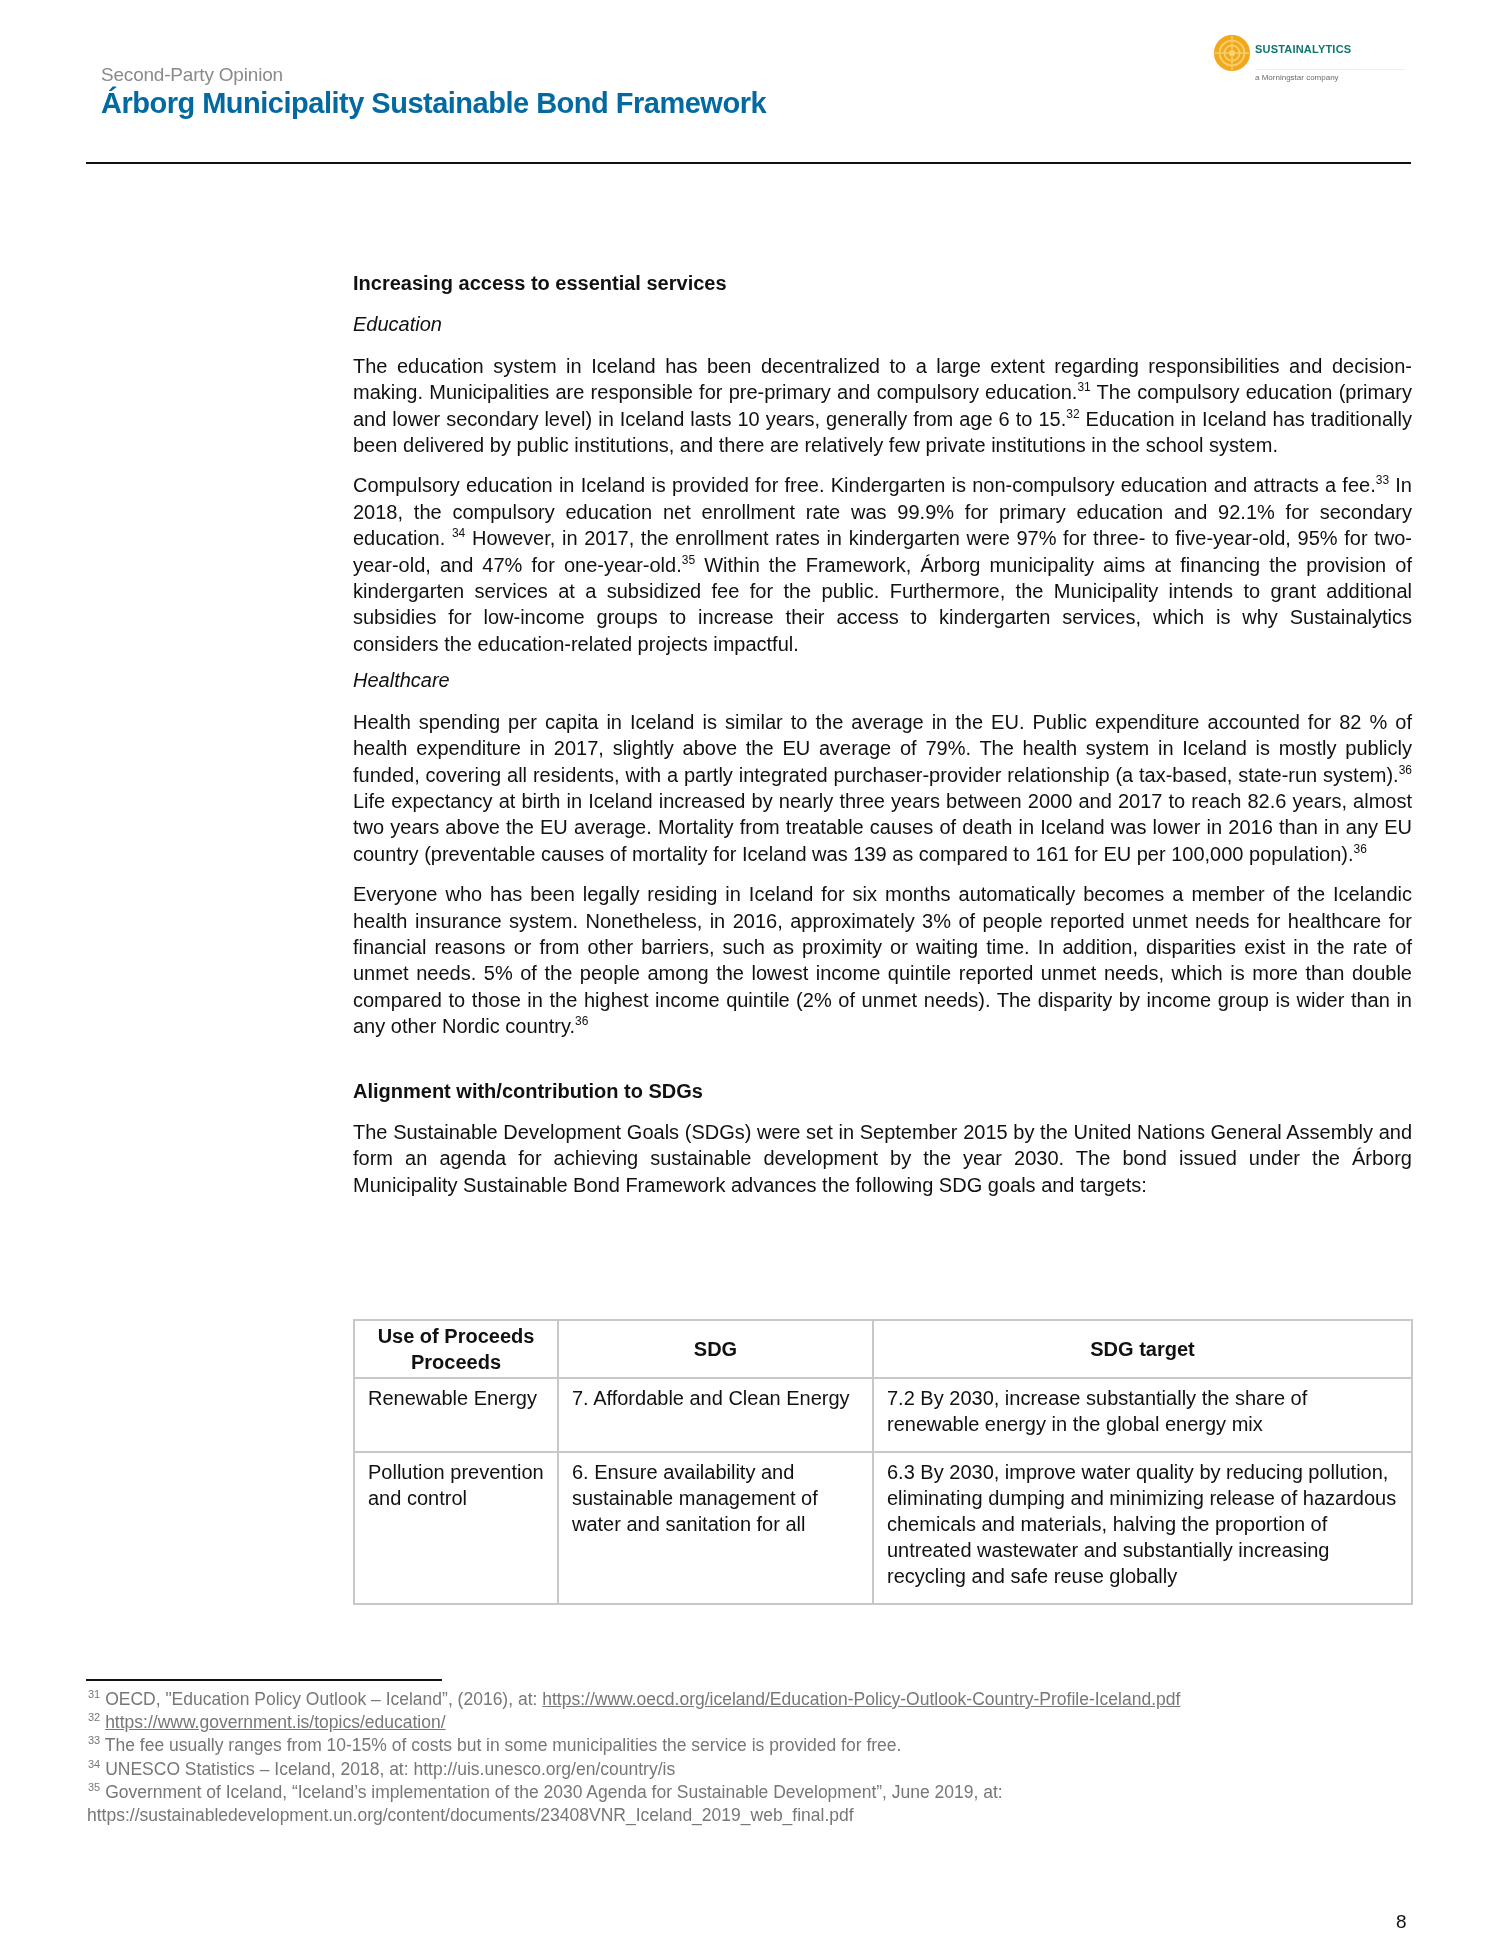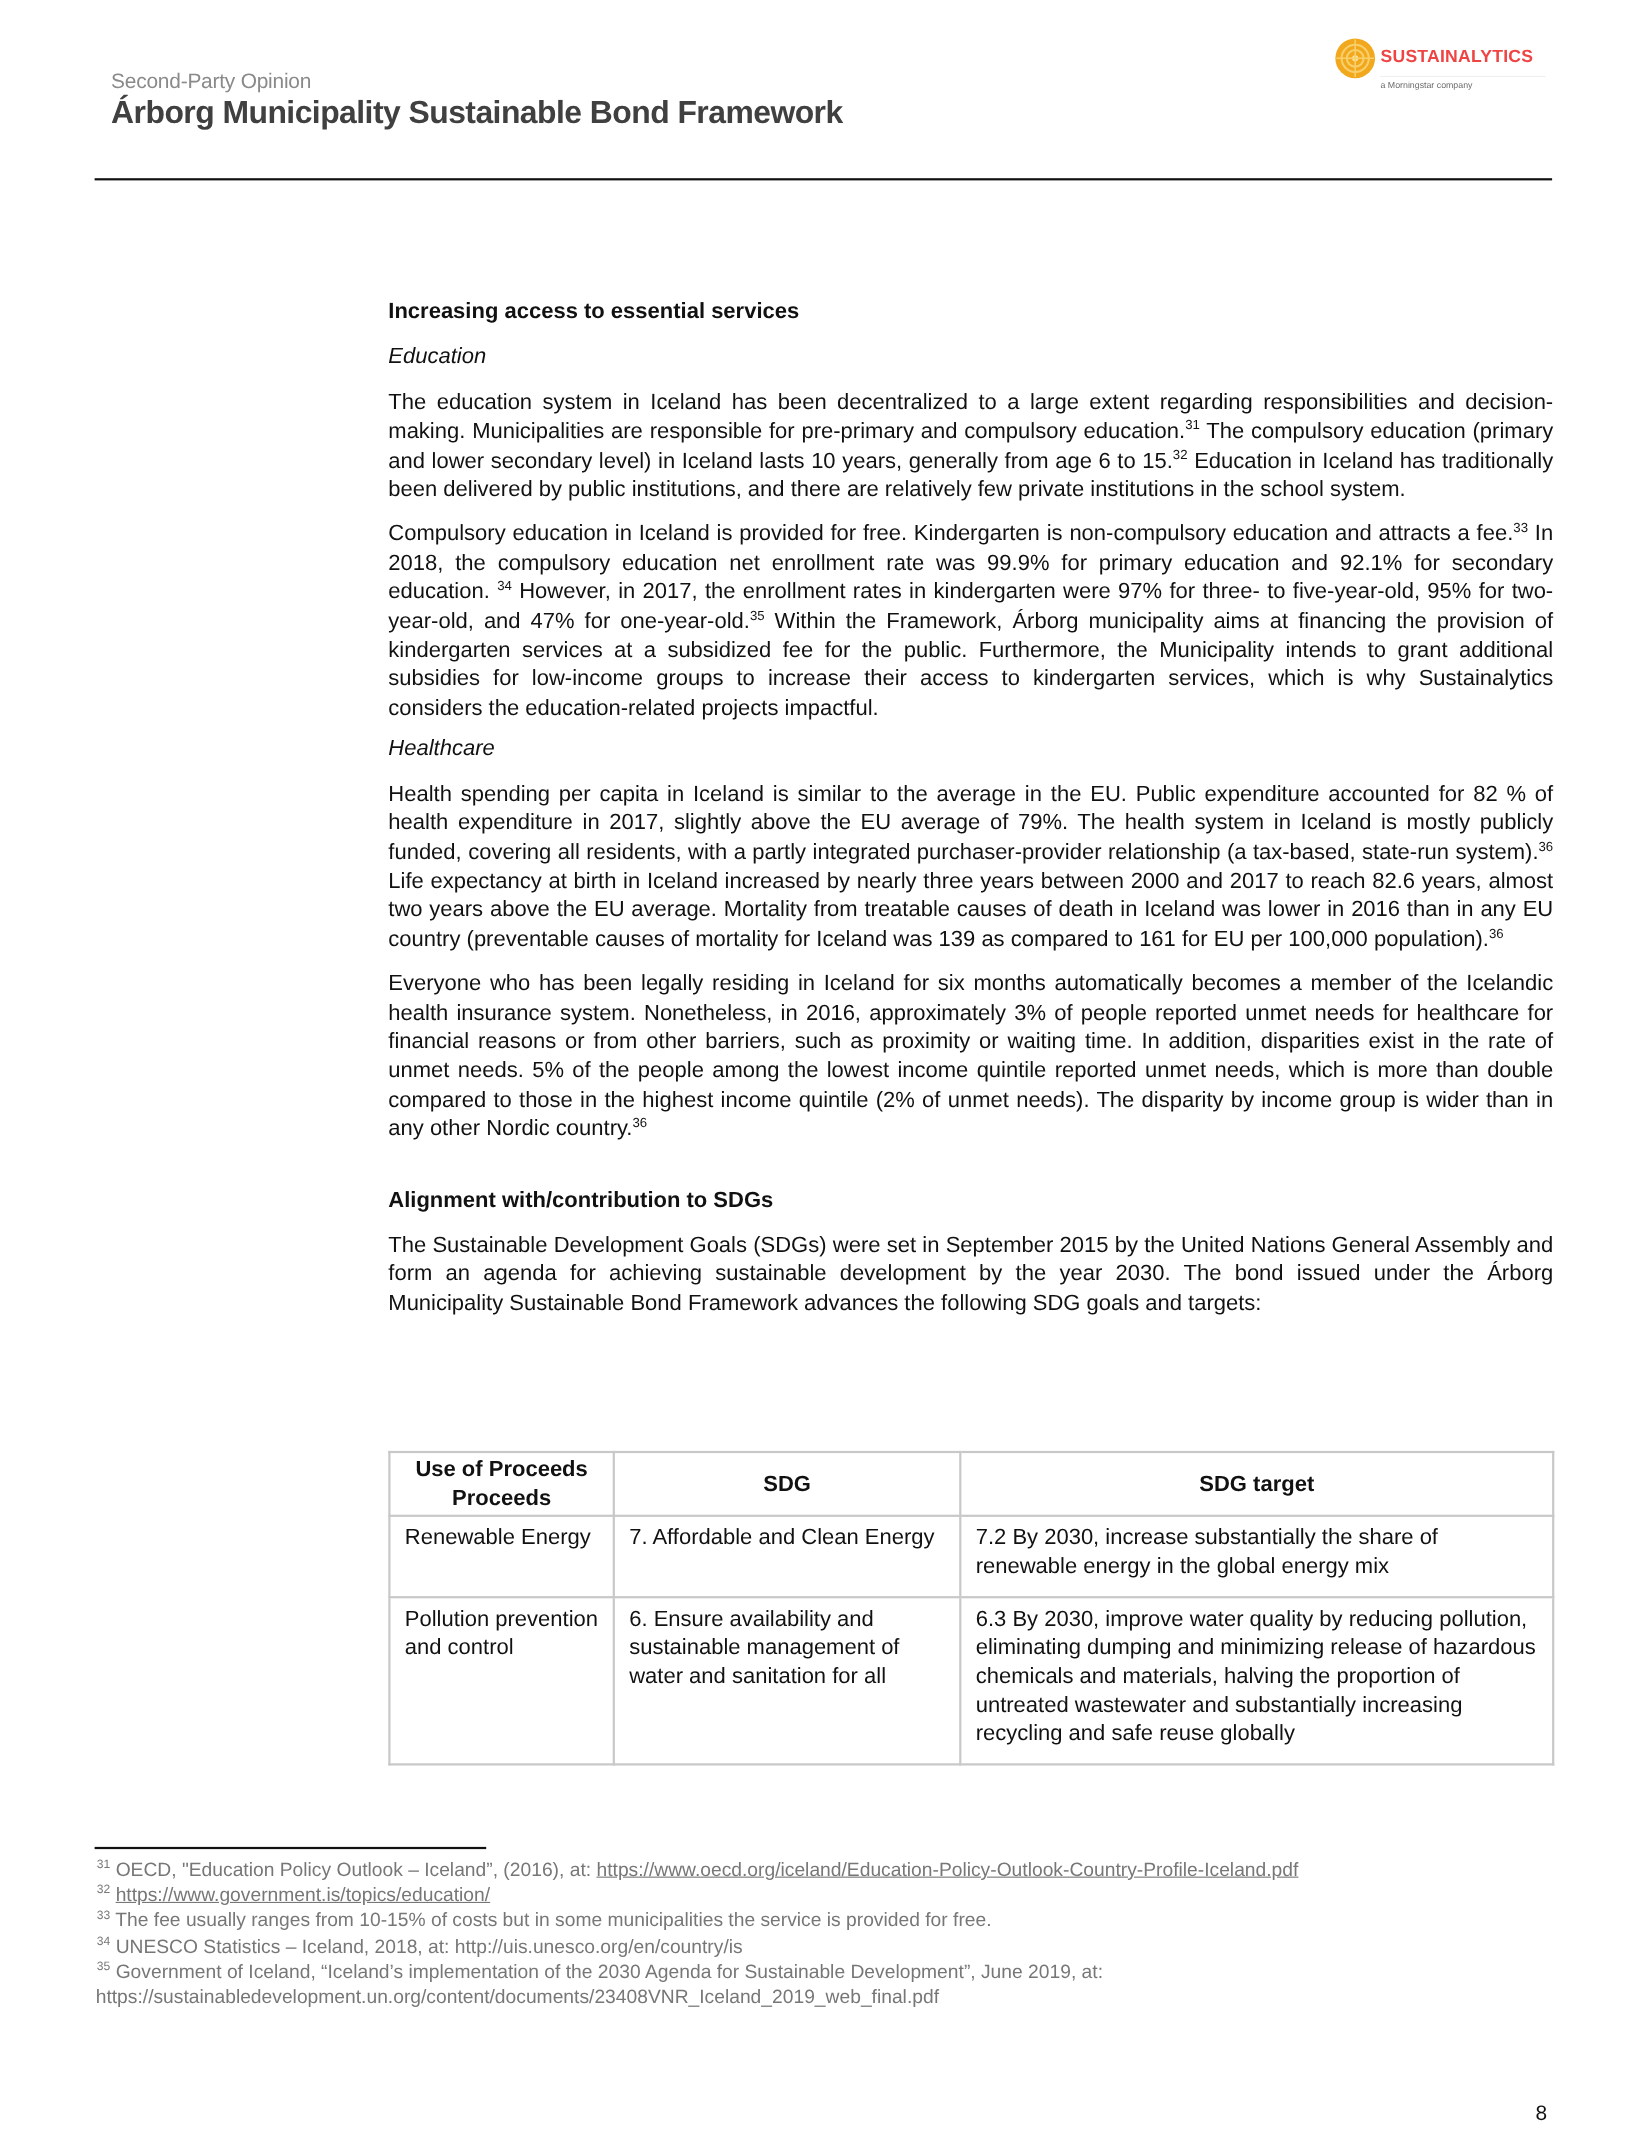--- a/index.html
+++ b/index.html
@@ -2,26 +2,26 @@
 <html><head>
   <meta charset="utf-8">
   <style>
     html, body { margin: 0; padding: 0; background: #ffffff; }
     body { width: 1500px; height: 1942px; position: relative; overflow: hidden;
            font-family: "Liberation Sans", "DejaVu Sans", sans-serif; color: #111; }
     .abs { position: absolute; }
 
     
     .hdr-sub { left: 101px; top: 64px; font-size: 19px; color: #8a8a8a; letter-spacing: -0.2px; }
-    .hdr-title { left: 101px; top: 87px; font-size: 29px; font-weight: bold; color: #404040; letter-spacing: -0.5px; }
+    .hdr-title { left: 101px; top: 87px; font-size: 29px; font-weight: bold; color: #0369a1; letter-spacing: -0.5px; }
     .hdr-rule { left: 86px; top: 162px; width: 1325px; height: 2px; background: #111; }
 
     .logo { left: 1213px; top: 34px; width: 200px; height: 56px; }
     .logo-mark { position: absolute; left: 0; top: 0; width: 38px; height: 38px; }
-    .logo-name { position: absolute; left: 42px; top: 9px; font-size: 16px; font-weight: bold; color: #ef4444; letter-spacing: 0.2px; text-align: center; }
+    .logo-name { position: absolute; left: 42px; top: 9px; font-size: 11px; font-weight: bold; color: #0f766e; letter-spacing: 0.2px; text-align: center; }
     .logo-tag { position: absolute; left: 42px; top: 39px; font-size: 8px; color: #6b6b6b; text-align: center; }
     .logo-line { position: absolute; left: 42px; top: 35px; width: 150px; height: 1px; background: #eee; }
 
     
     .body { left: 353px; top: 270px; width: 1059px; font-size: 20px; line-height: 26.4px; }
     .body p { margin: 0; text-align: justify; }
     .h-bold { font-weight: bold; font-size: 20px; margin: 0 0 15px 0 !important; }
     .h-ital { font-style: italic; margin: 0 0 15px 0 !important; }
     .para { margin-bottom: 14px !important; }
     sup { font-size: 12px; line-height: 0; vertical-align: super; }

